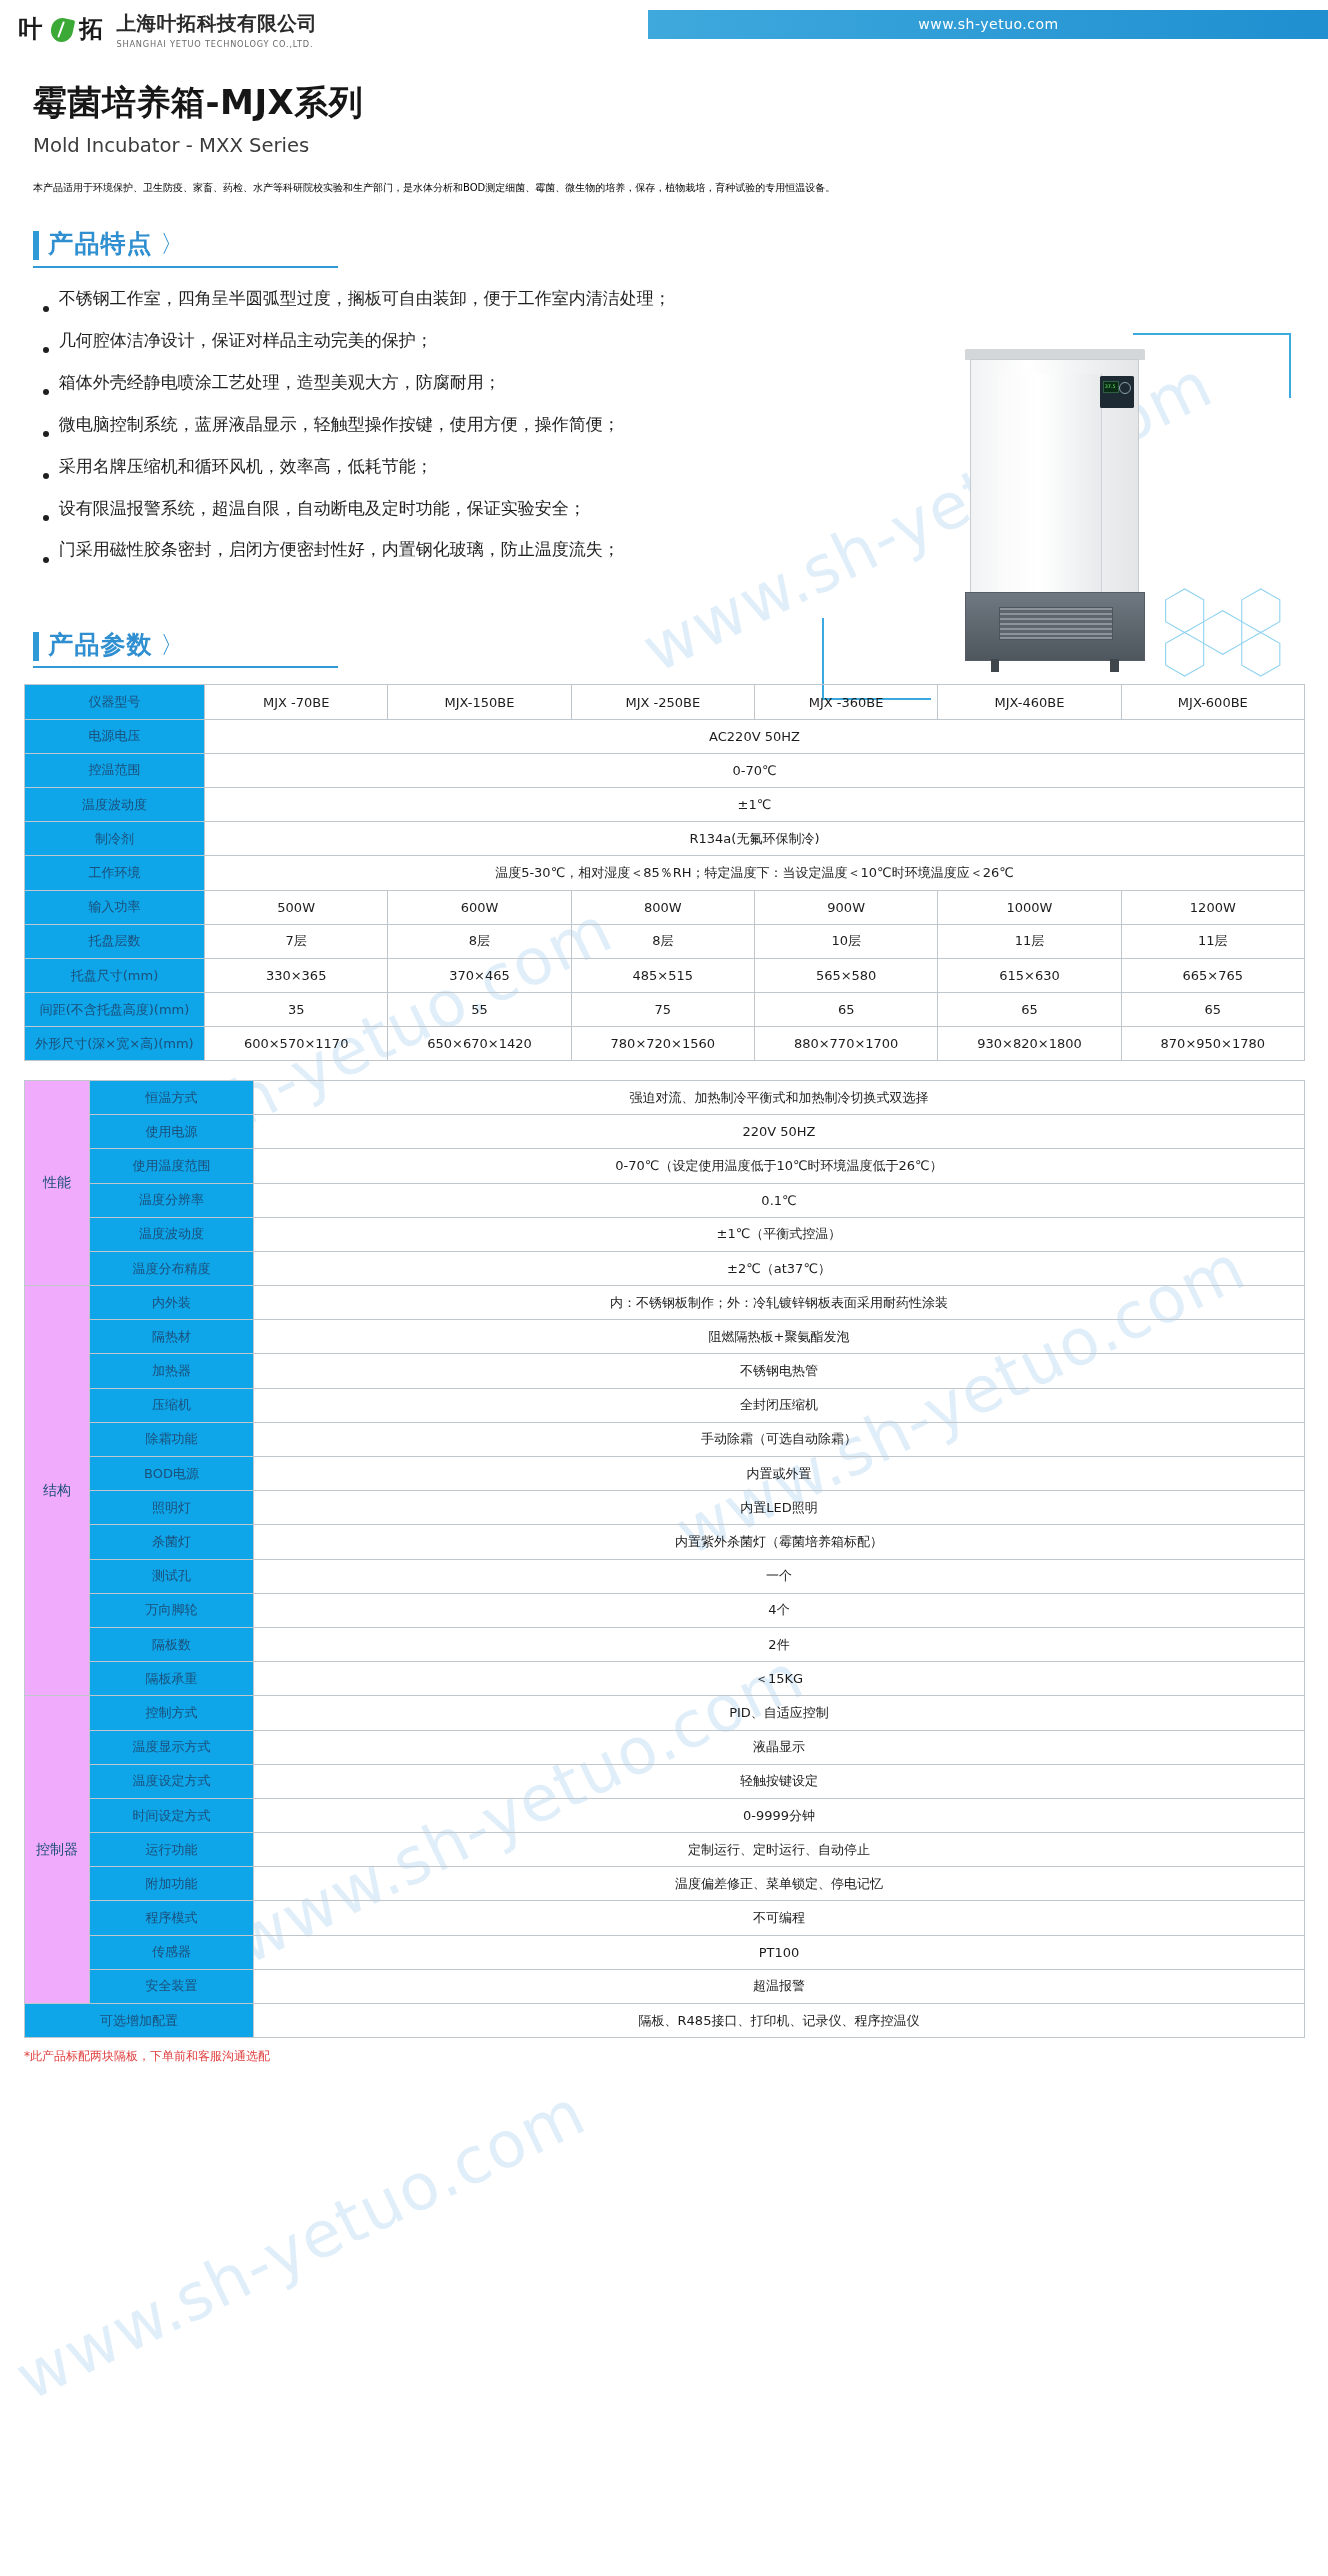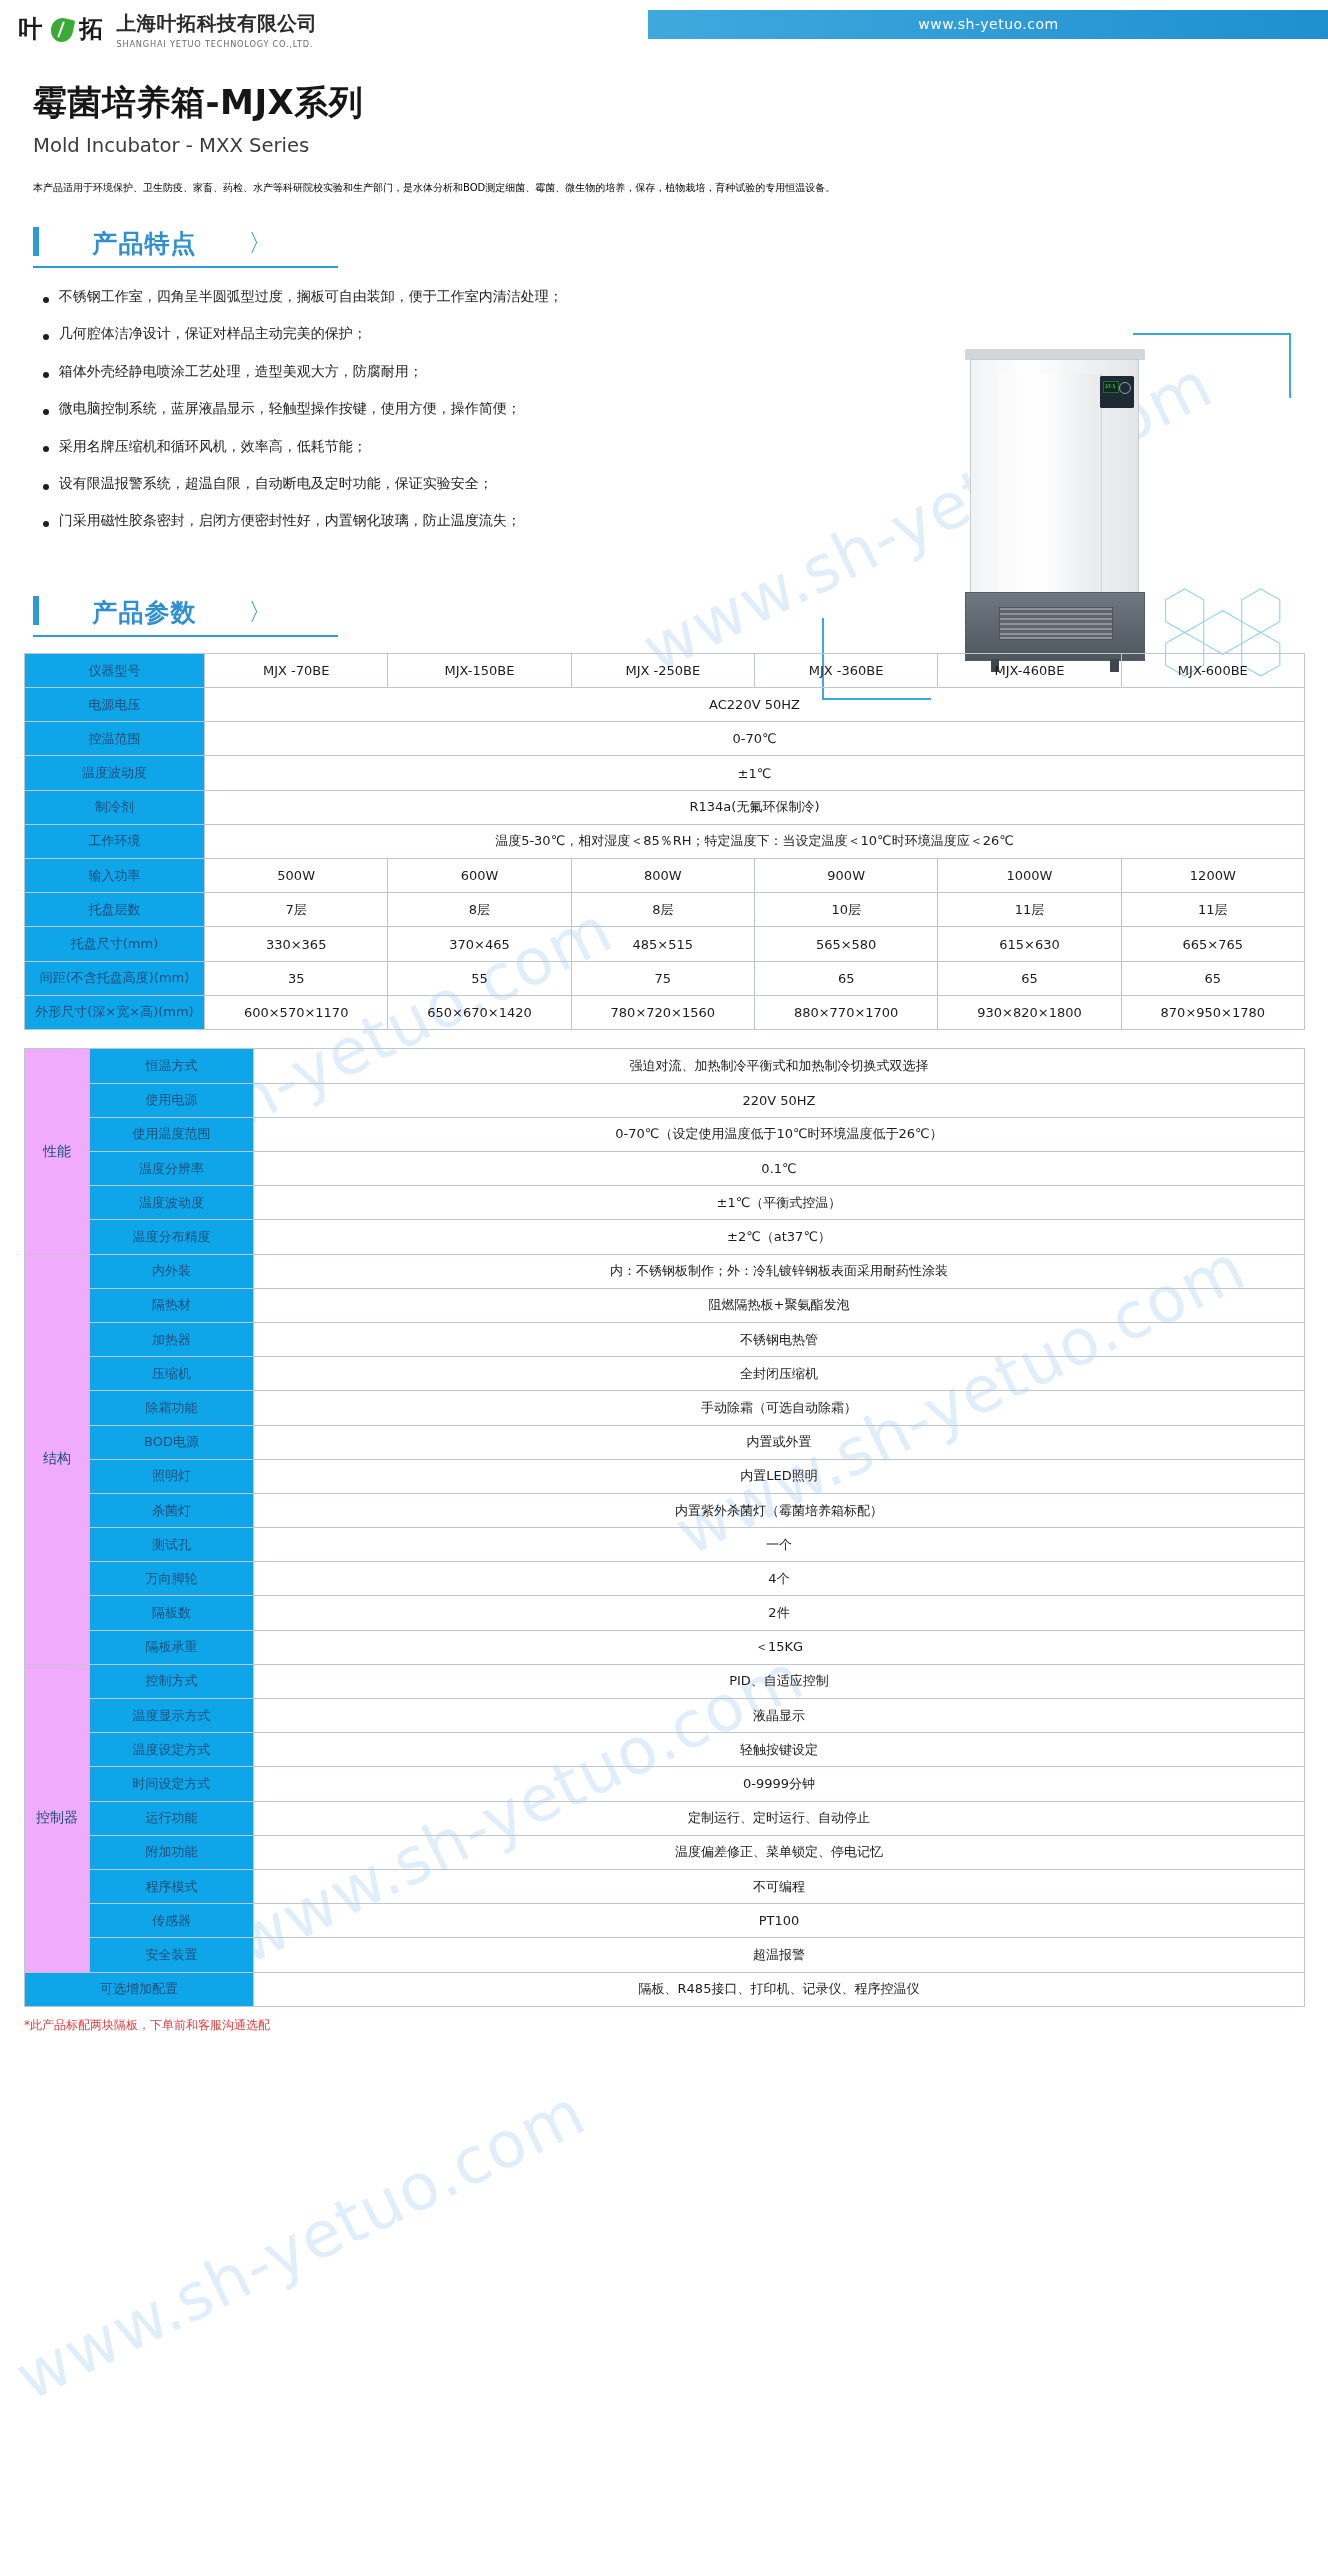--- a/index.html
+++ b/index.html
@@ -74,34 +74,34 @@
   .title-block { padding: 16.4px 33px 0 33px; }
   .title-cn { font-size: 34px; font-weight: 700; color:#161616; letter-spacing: 0.5px;}
   .title-en { font-size: 19.6px; color:#3c3c3c; margin-top: 7.6px; font-weight:400;}
   .intro {
     margin: 22px 33px 0 33px;
     font-size: 10px; line-height: 1.8; color:#000000;
   }
 
   
   .sec-head {
-    display:flex; align-items:flex-start; margin: 30.5px 0 0 33px; position:relative;gap:44px;
+    display:flex; align-items:flex-end; margin: 30.5px 0 0 33px; position:relative;
   }
   .sec-head .bar { width: 5.5px; height: 29px; background:#2f9ad6; margin-right:9.8px;}
   .sec-head .txt { font-size: 25px; font-weight:700; color:#2f8fd0; letter-spacing: 1.1px;}
   .sec-head .slash { margin-left: 7.6px; color:#2f8fd0; font-size: 24px; font-weight: 300;}
   .sec-underline {
     margin: 5.5px 0 0 33px; width: 305px; height: 1.6px; background:#2f9ad6;
   }
 
   
   .features { margin: 18.5px 0 0 43px; width: 720px; position:relative; z-index:2;}
   .feat {
-    display:flex; align-items:center; margin-bottom: 16.4px;
-    font-size: 14px; color:#1f1f1f; line-height:1.5;
+    display:flex; align-items:flex-end; margin-bottom: 16.4px;
+    font-size: 17px; color:#1f1f1f; line-height:1.5;
   }
   .dot {
     width: 6px; height: 6px; border-radius:50%; background:#1f1f1f;
     margin: 6.5px 9.8px 0 0; flex:0 0 auto;
   }
 
   
   .product-area {
     position:absolute; right: 22px; top: 327px; width: 491px; height: 382px;
   }

